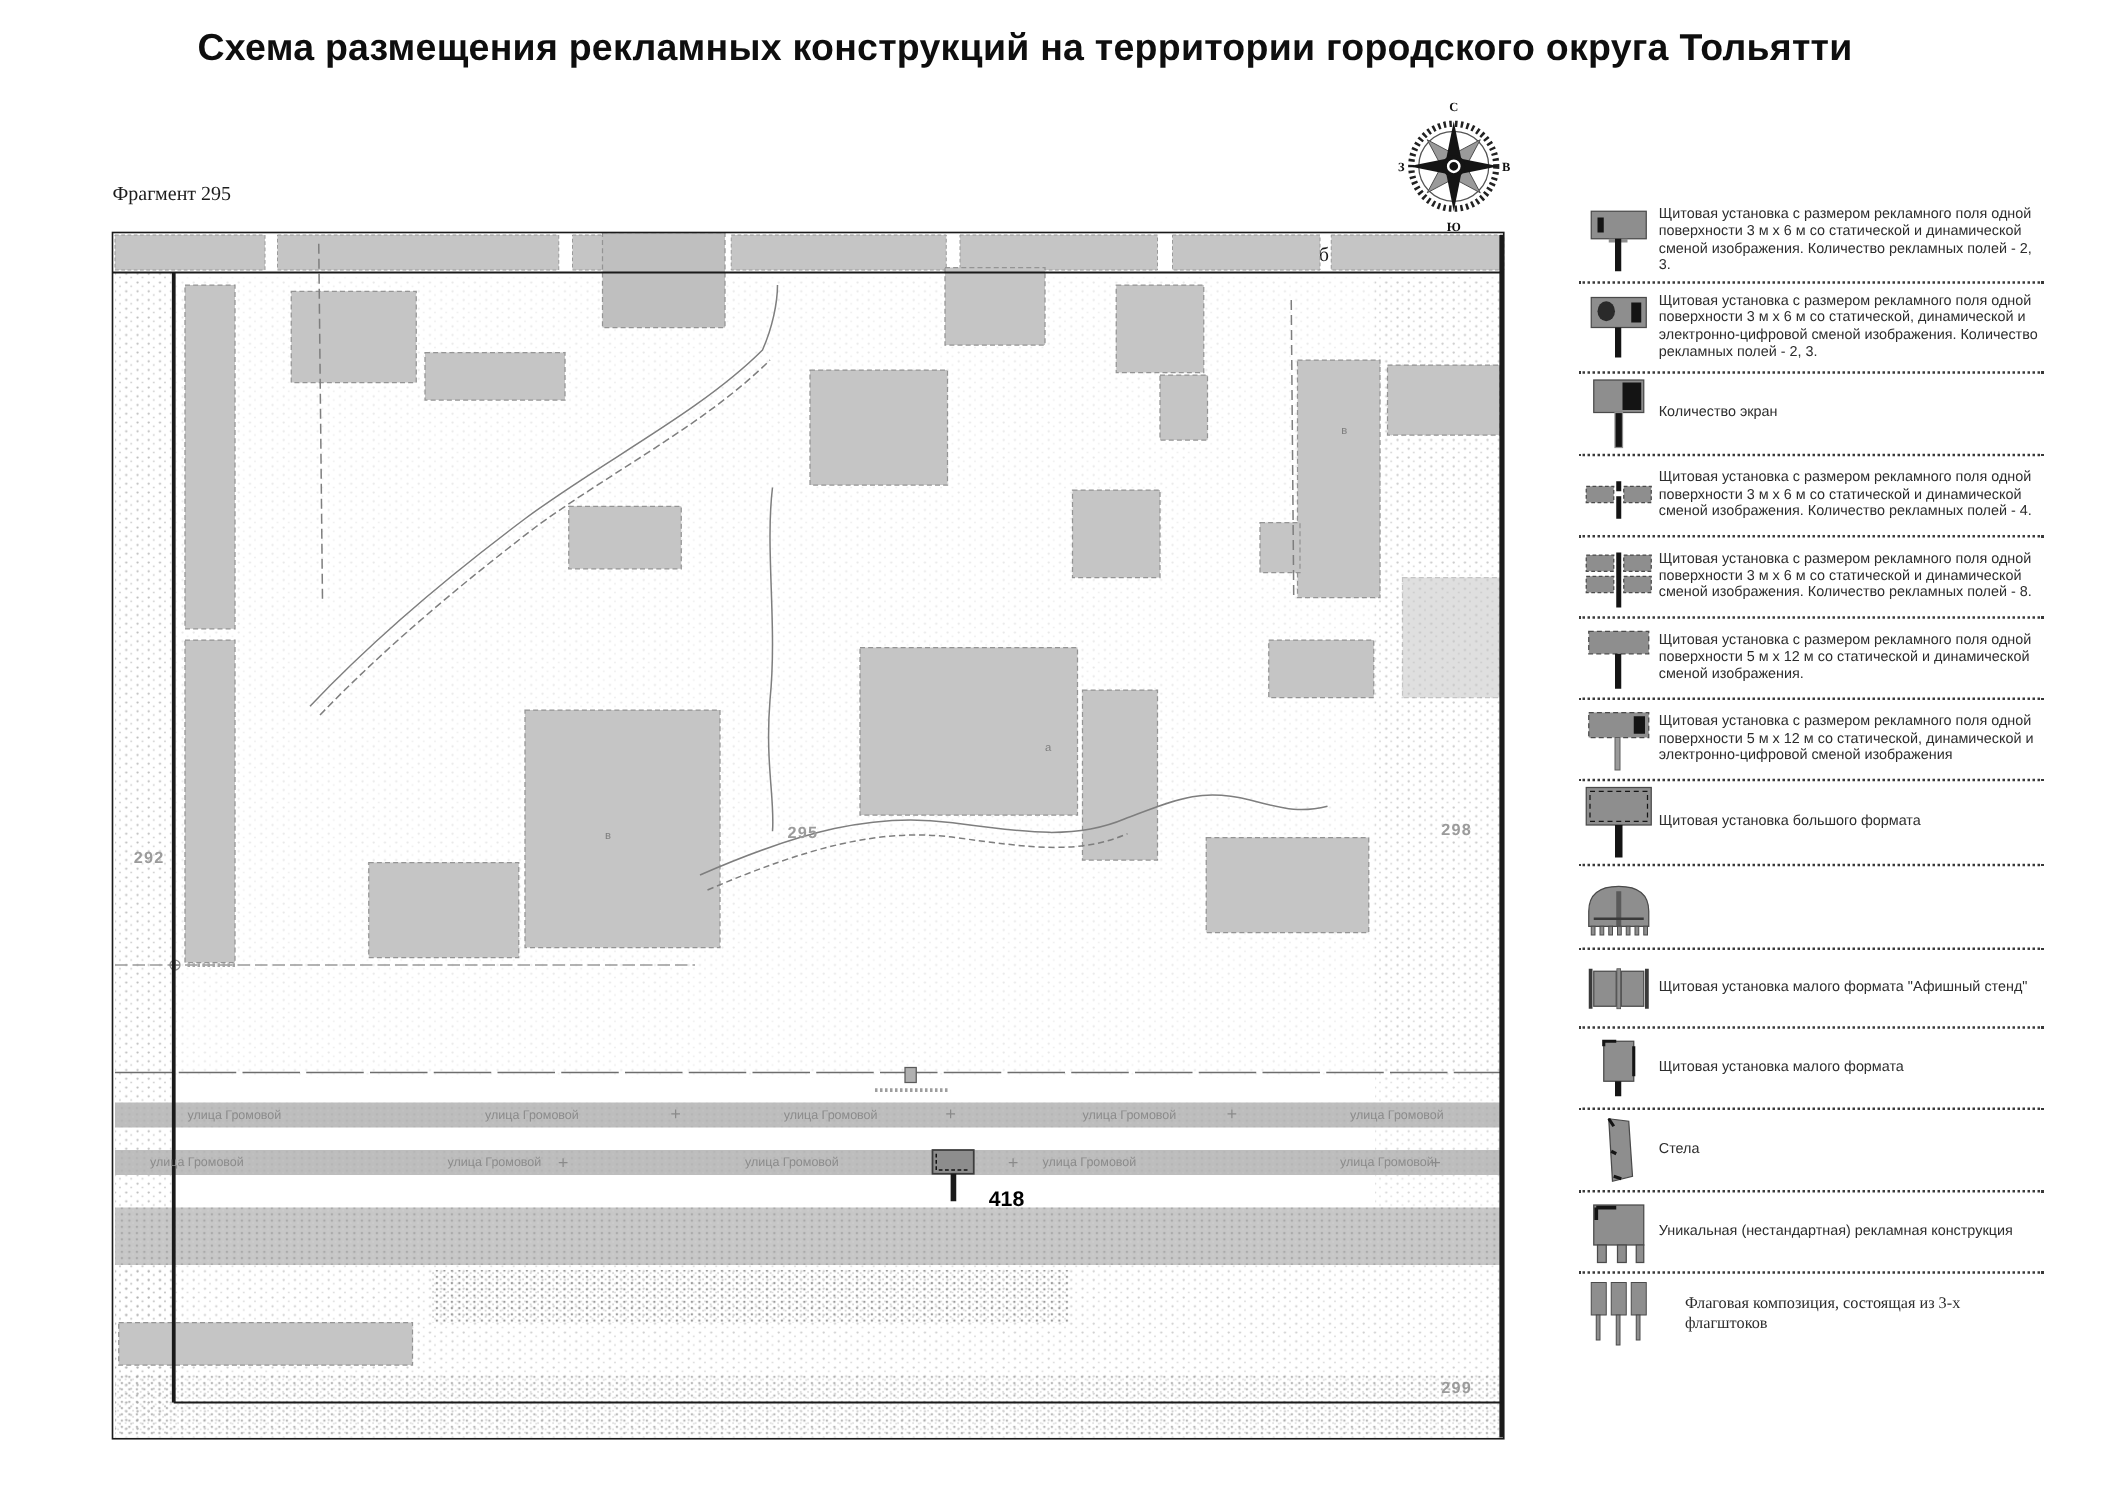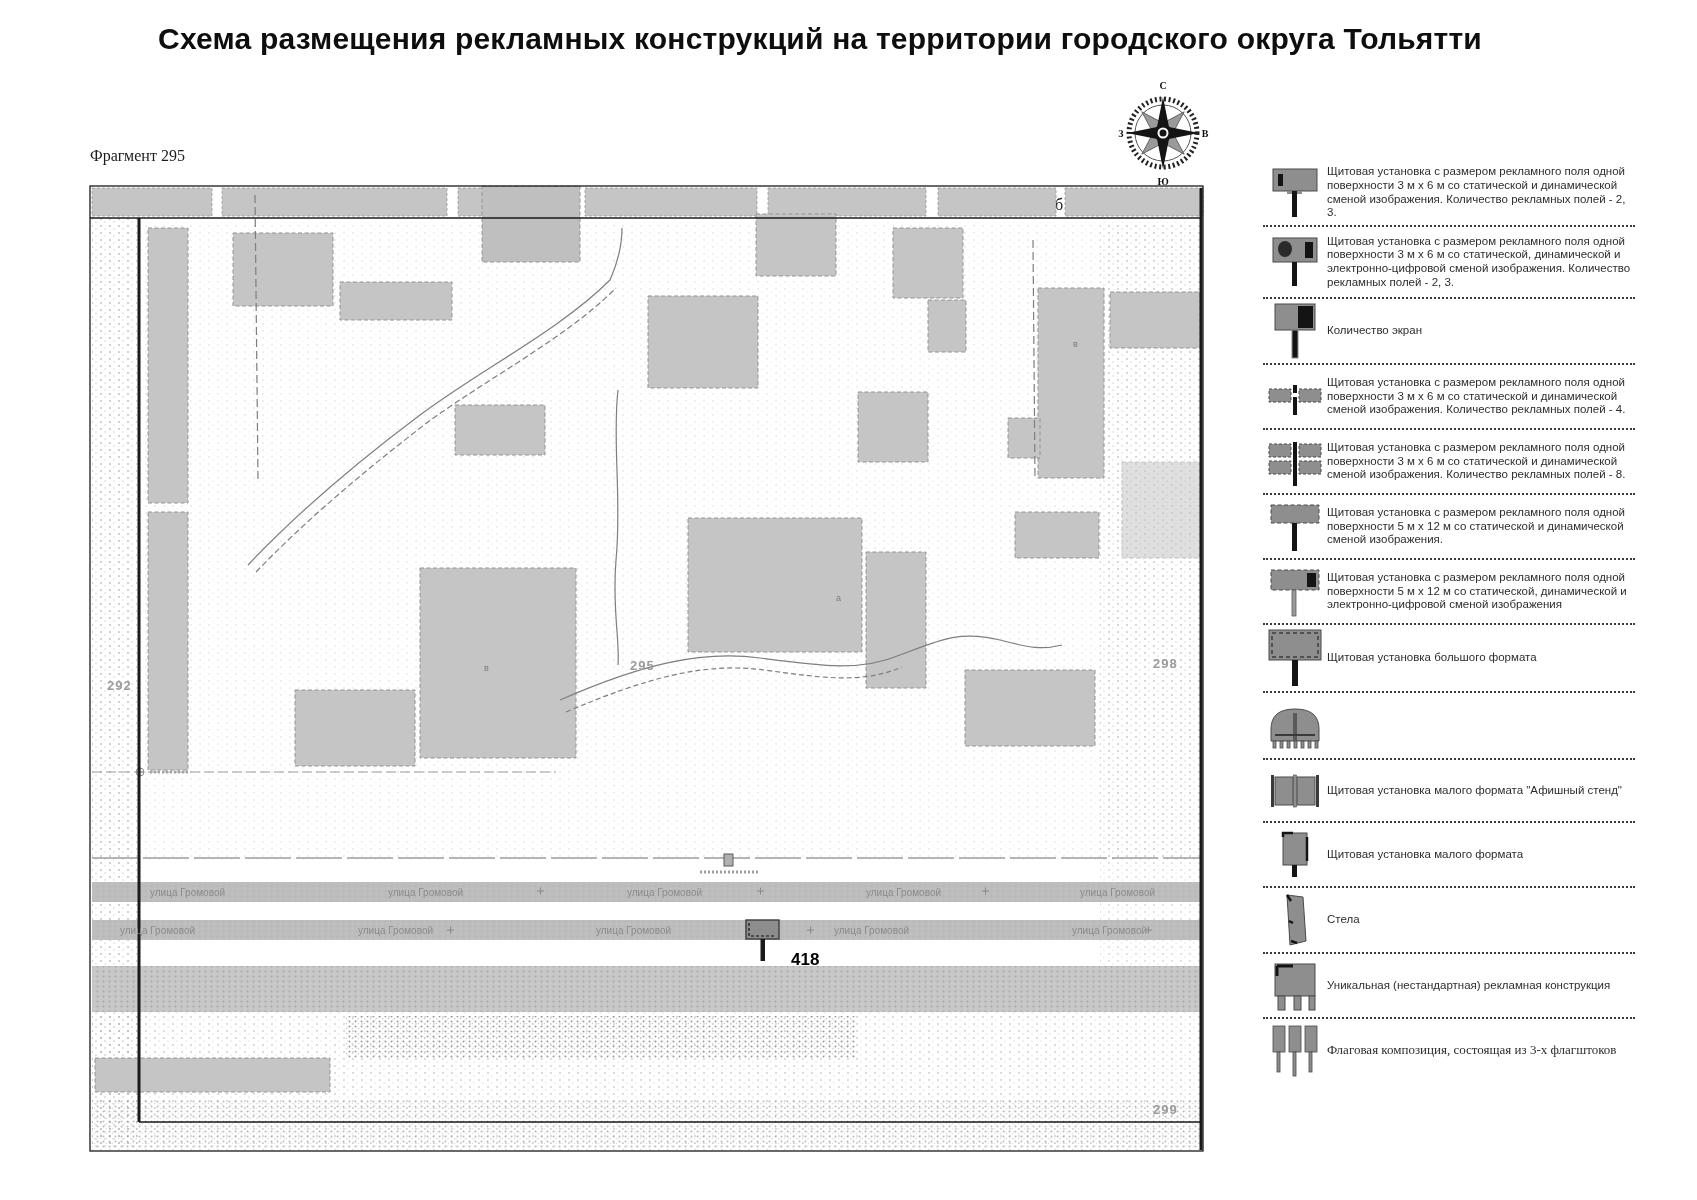--- a/index.html
+++ b/index.html
@@ -11,21 +11,21 @@
   .fragment-label{position:absolute;left:90px;top:147px;font-size:16px;color:#1c1c1c;}
   .scale-label{position:absolute;left:1000px;top:160px;font-size:16px;color:#1c1c1c;margin-top:36px;}
   .map-svg{position:absolute;left:0;top:0;}
   .maplabel{position:absolute;color:#8b8b8b;font-size:10px;white-space:nowrap;}
   .fragnum{position:absolute;color:#9b9b9b;font-size:13px;font-weight:bold;letter-spacing:1px;}
   .bmark{position:absolute;color:#7d7d7d;font-size:9px;}
   .marker-label{position:absolute;font-size:17px;font-weight:bold;color:#000;margin-left:21px;}
   .legend{position:absolute;left:1263px;top:160px;width:372px;}
   .legend-item{display:flex;align-items:center;box-sizing:border-box;
                border-bottom:2px dotted #3a3a3a;padding:3px 0;}
-  .legend-item.last{border-bottom:none;}
+  .legend-item.last{border-bottom:none;gap:21px;}
   .legend-icon{flex:0 0 64px;width:64px;display:flex;justify-content:center;align-items:center;}
   .legend-text{flex:1;font-size:11.5px;line-height:13.6px;color:#2d2d2d;padding-right:4px;}
   .legend-text.serif{font-size:13px;line-height:16px;}
   .compass{position:absolute;left:1113px;top:76px;}
 </style>
 </head>
 <body>
 
 <div class="stage">
 

